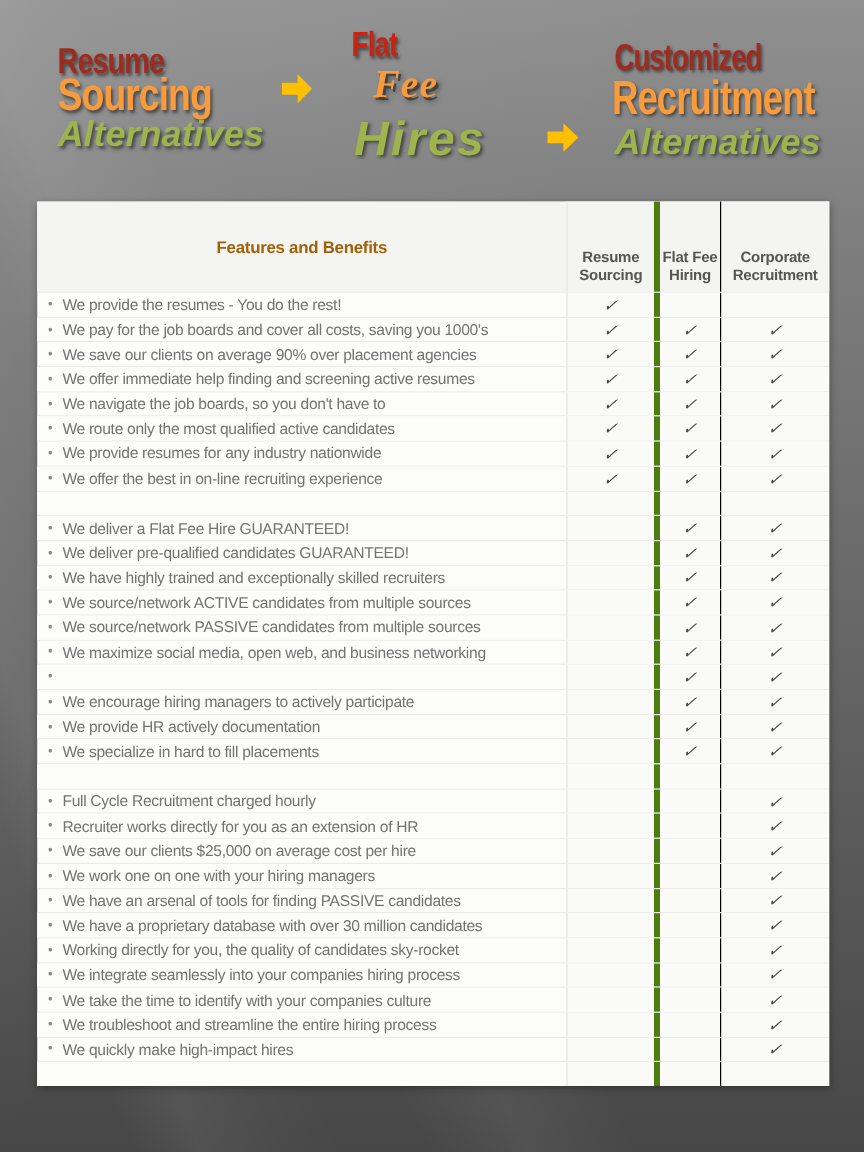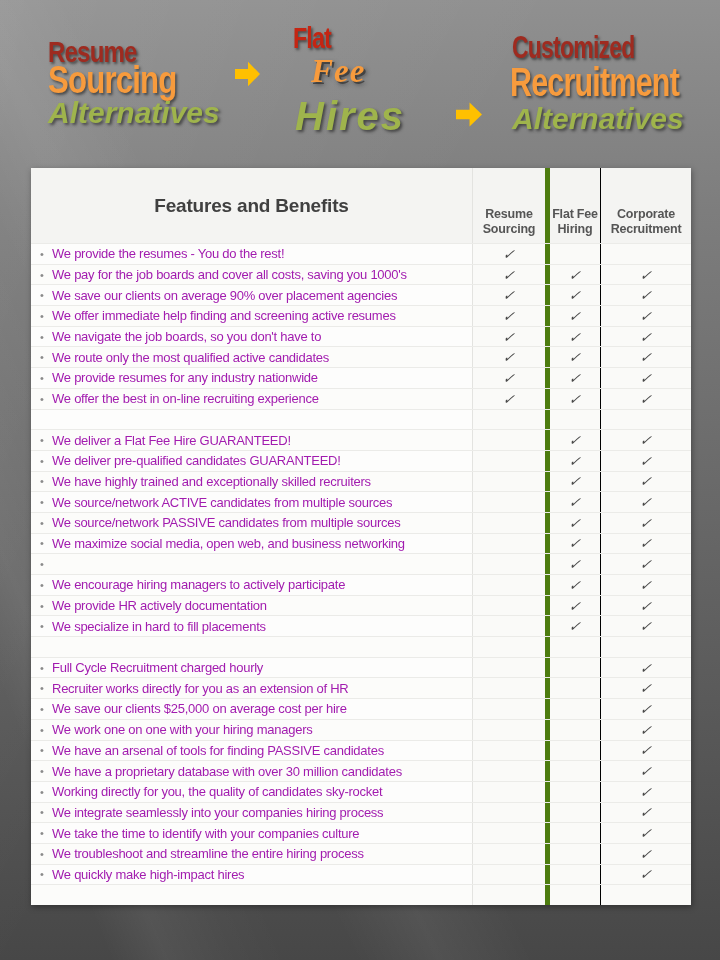--- a/index.html
+++ b/index.html
@@ -51,34 +51,34 @@
     color:var(--text-gray);
   }
   .trow{display:flex;width:660px;}
   .thead{height:75px;background:#f4f4f2;}
   .cell{box-sizing:border-box;}
   .c-feat{width:441px;}
   .c-rs{width:73px;border-left:1px solid #e3e3e0;}
   .c-ff{width:55px;border-left:5px solid #4d7c0f;}
   .c-cr{width:91px;border-left:1px solid #000000;}
   .thead .c-feat{display:flex;align-items:center;justify-content:center;}
-  .table-title{font-size:19px;font-weight:bold;color:#404040;letter-spacing:-0.2px;}
+  .table-title{font-size:14px;font-weight:bold;color:#a16207;letter-spacing:-0.2px;}
   .colhead{
     display:flex;align-items:flex-end;justify-content:center;text-align:center;
     font-size:12.5px;font-weight:bold;line-height:1.25;padding-bottom:5px;
     letter-spacing:-0.2px;color:#555;background:#f4f4f2;
   }
   .row{height:19.7px;border-top:1px solid #ebebe8;font-size:13px;}
   .row:nth-child(even) .c-feat{background:#fcfcfa;}
   .row .c-feat{display:flex;align-items:center;}
   .row .c-rs,.row .c-ff,.row .c-cr{
     background:#fafaf8;display:flex;align-items:center;justify-content:center;
   }
   .bullet{color:#8a8a8a;font-size:11px;margin-left:9px;width:12px;flex:none;}
-  .rowtext{letter-spacing:-0.25px;white-space:nowrap;color:#a21caf;}
+  .rowtext{letter-spacing:-0.25px;white-space:nowrap;color:#737373;}
   .check{
     font-style:italic;font-size:14px;color:#4a4a4a;line-height:1;
     transform:skewX(-8deg);
   }
   .spacer .c-feat{background:#fdfdfc;}
 </style>
 </head>
 <body style="--dark-red: #9e2b20; --bright-red: #c52512; --orange: #f79b3d; --green: #9fb44c; --arrow: #ffc000; --text-gray: #595959;">
 
 <div class="canvas">

